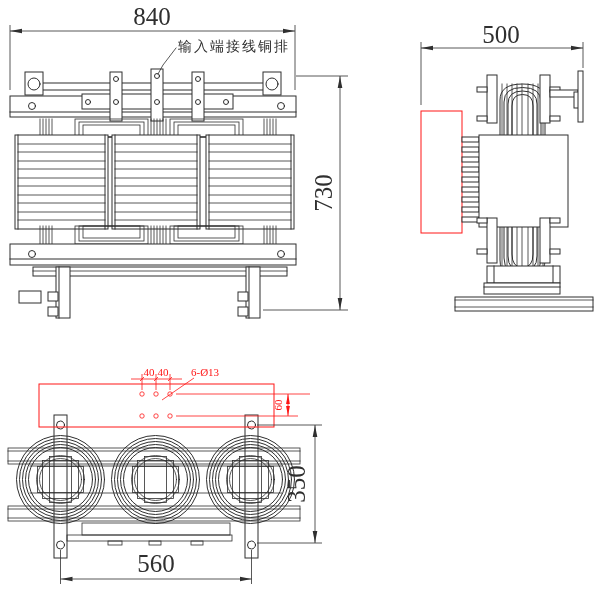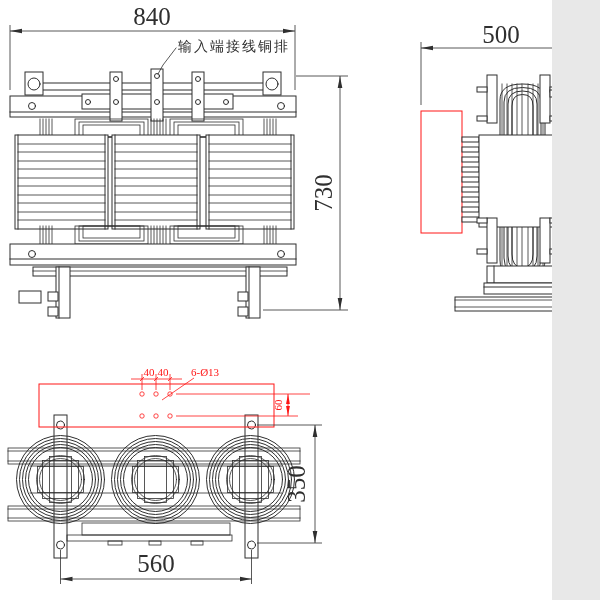--- a/index.html
+++ b/index.html
@@ -2,21 +2,21 @@
 <html style="--line: #2f2f2f; --ann: #ff1616; --bg: #ffffff;"><head>
 <meta charset="utf-8">
 <style>
   :root{
     --bg:#ffffff;
     --line:#2f2f2f;
     --ann:#ff1616;
   }
   html,body{margin:0;padding:0;background:#e8e8e8;}
   .canvas{
-    position:relative;width:552px;height:600px;background:var(--bg);
+    position:relative;width:600px;height:600px;background:var(--bg);
     font-family:"Liberation Serif", serif;
     overflow:hidden;
   }
   svg{display:block}
   .ln{stroke:var(--line);stroke-width:1;fill:none;stroke-linecap:square}
   .wh{stroke:var(--line);stroke-width:1;fill:#ffffff}
   .thin{stroke-width:0.8}
   .dimln{stroke:var(--line);stroke-width:0.8;fill:none}
   .red{stroke:var(--ann);stroke-width:1;fill:none}
   .redthin{stroke:var(--ann);stroke-width:0.8;fill:none}

